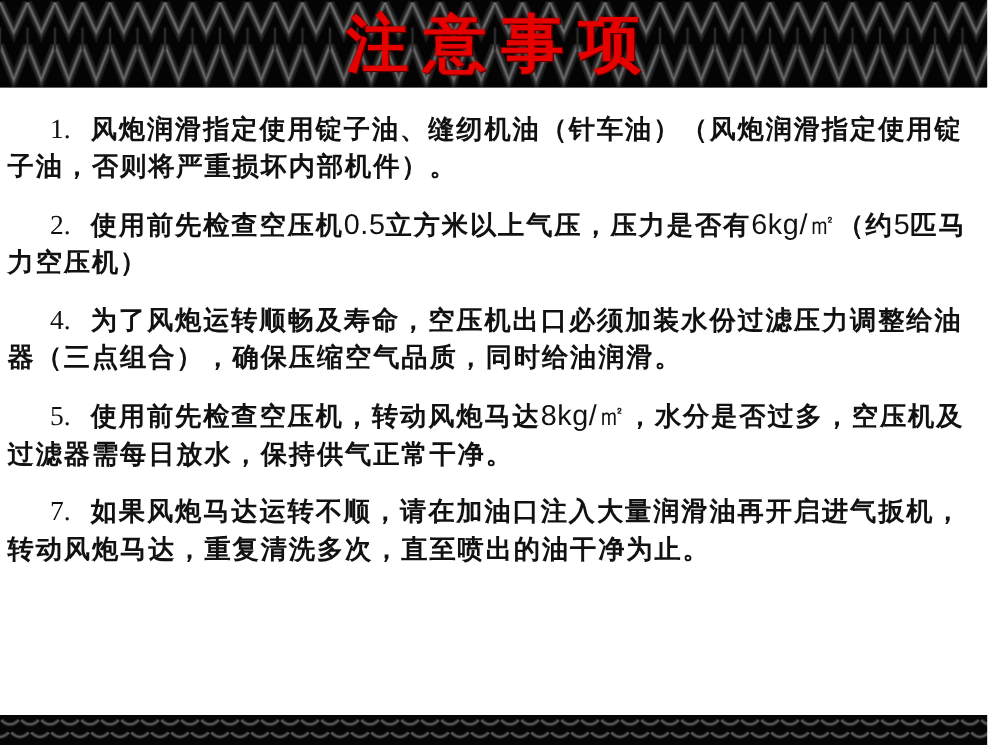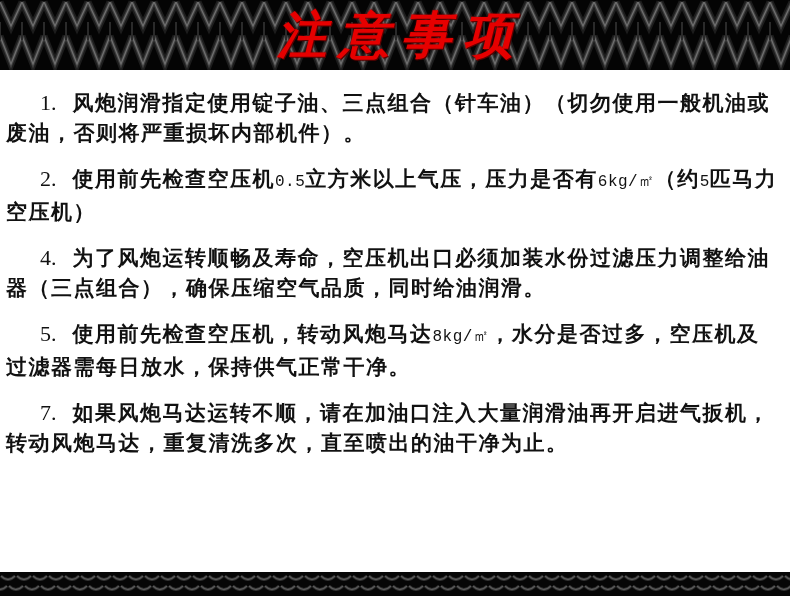--- a/index.html
+++ b/index.html
@@ -30,21 +30,20 @@
     justify-content: center;
     font-size: 50px;
     font-weight: 700;
     letter-spacing: 12px;
     color: #e60000;
     text-shadow: 1px 1px 0 #5c0000, 0 0 2px #7a0000;
     font-family: "Liberation Serif", serif;
     line-height: 1;
     padding-left: 12px; 
     z-index: 2;
-    font-style: italic;
   }
 
   
   .notice-body {
     padding: 18px 10px 0 6px;
   }
   .notice-item {
     font-size: 21px;
     line-height: 30px;
     letter-spacing: 1.5px;
@@ -53,21 +52,21 @@
     margin-bottom: 16px;
   }
   .item-number {
     font-family: "Liberation Serif", serif;
     font-weight: 400;
     font-size: 22px;
     letter-spacing: 0;
     margin-right: 16px;
   }
   .seg-cn   { font-weight: 700; }
-  .seg-lat  { font-family: Liberation Mono, monospace; font-weight: 400; font-size: 16px; letter-spacing: 0.5px; }
+  .seg-lat  { font-family: Liberation Sans, sans-serif; font-weight: 400; font-size: 23px; letter-spacing: 0.5px; }
   .seg-light{ font-weight: 400; }
 
   
   .footer-band {
     position: absolute;
     left: 0; bottom: 0;
     width: 790px;
     height: 24px;
     background: #050505;
   }
@@ -95,21 +94,21 @@
           <path d="M0,22 L0,40" stroke="#2a2a2a" stroke-width="2"></path>
           <path d="M22,22 L22,40" stroke="#2a2a2a" stroke-width="2"></path>
         </pattern>
       </defs>
       <rect width="790" height="70" fill="url(#hp)"></rect>
     </svg>
     <h1 class="page-title">注意事项</h1>
   </div>
 
   <main class="notice-body">
-    <p class="notice-item"><span class="item-number">1.</span><span class="item-text"><span class="seg-cn">风炮润滑指定使用锭子油、三点组合（针车油）（切勿使用一般机油或废油，否则将严重损坏内部机件）。</span></span></p>
+    <p class="notice-item"><span class="item-number">1.</span><span class="item-text"><span class="seg-cn">风炮润滑指定使用锭子油、缝纫机油（针车油）（风炮润滑指定使用锭子油，否则将严重损坏内部机件）。</span></span></p>
 
     <p class="notice-item"><span class="item-number">2.</span><span class="item-text"><span class="seg-cn">使用前先检查空压机</span><span class="seg-lat">0.5</span><span class="seg-cn">立方米以上气压，压力是否有</span><span class="seg-lat">6kg/㎡</span><span class="seg-cn">（约</span><span class="seg-lat">5</span><span class="seg-cn">匹马力空压机）</span></span></p>
 
 
     <p class="notice-item"><span class="item-number">4.</span><span class="item-text"><span class="seg-cn">为了风炮运转顺畅及寿命，空压机出口必须加装水份过滤压力调整给油器（三点组合），确保压缩空气品质，同时给油润滑。</span></span></p>
 
     <p class="notice-item"><span class="item-number">5.</span><span class="item-text"><span class="seg-cn">使用前先检查空压机，转动风炮马达</span><span class="seg-lat">8kg/㎡</span><span class="seg-cn">，水分是否过多，空压机及过滤器需每日放水，保持供气正常干净。</span></span></p>
 
 
     <p class="notice-item"><span class="item-number">7.</span><span class="item-text"><span class="seg-cn">如果风炮马达运转不顺，请在加油口注入大量润滑油再开启进气扳机，转动风炮马达，重复清洗多次，直至喷出的油干净为止。</span></span></p>

